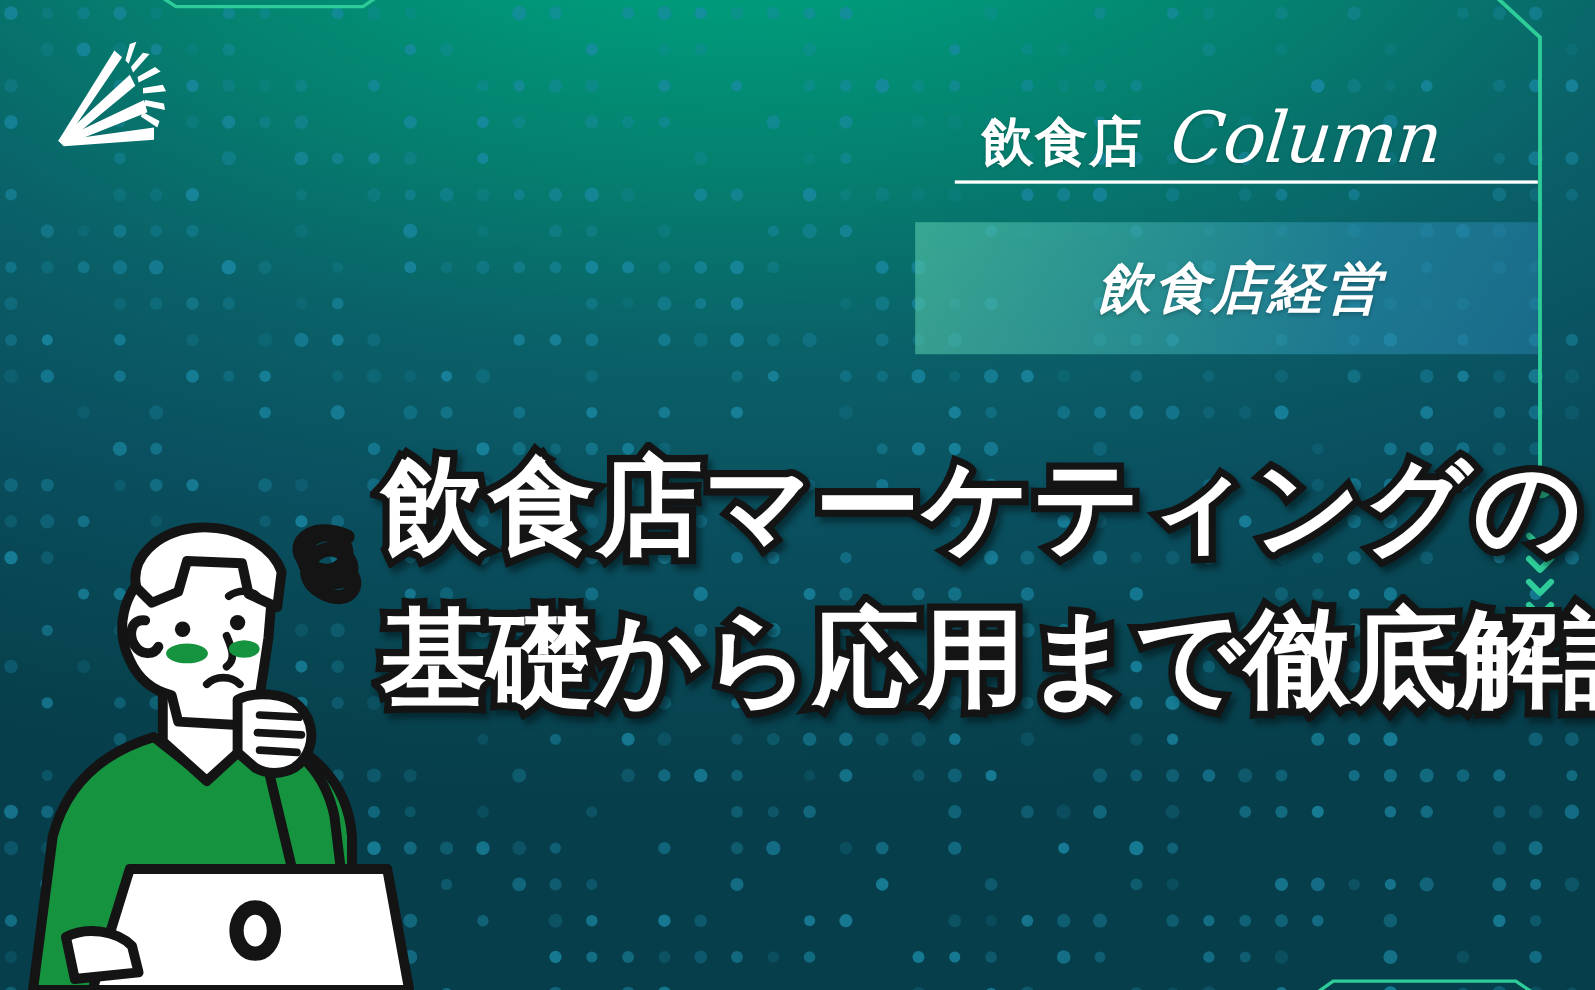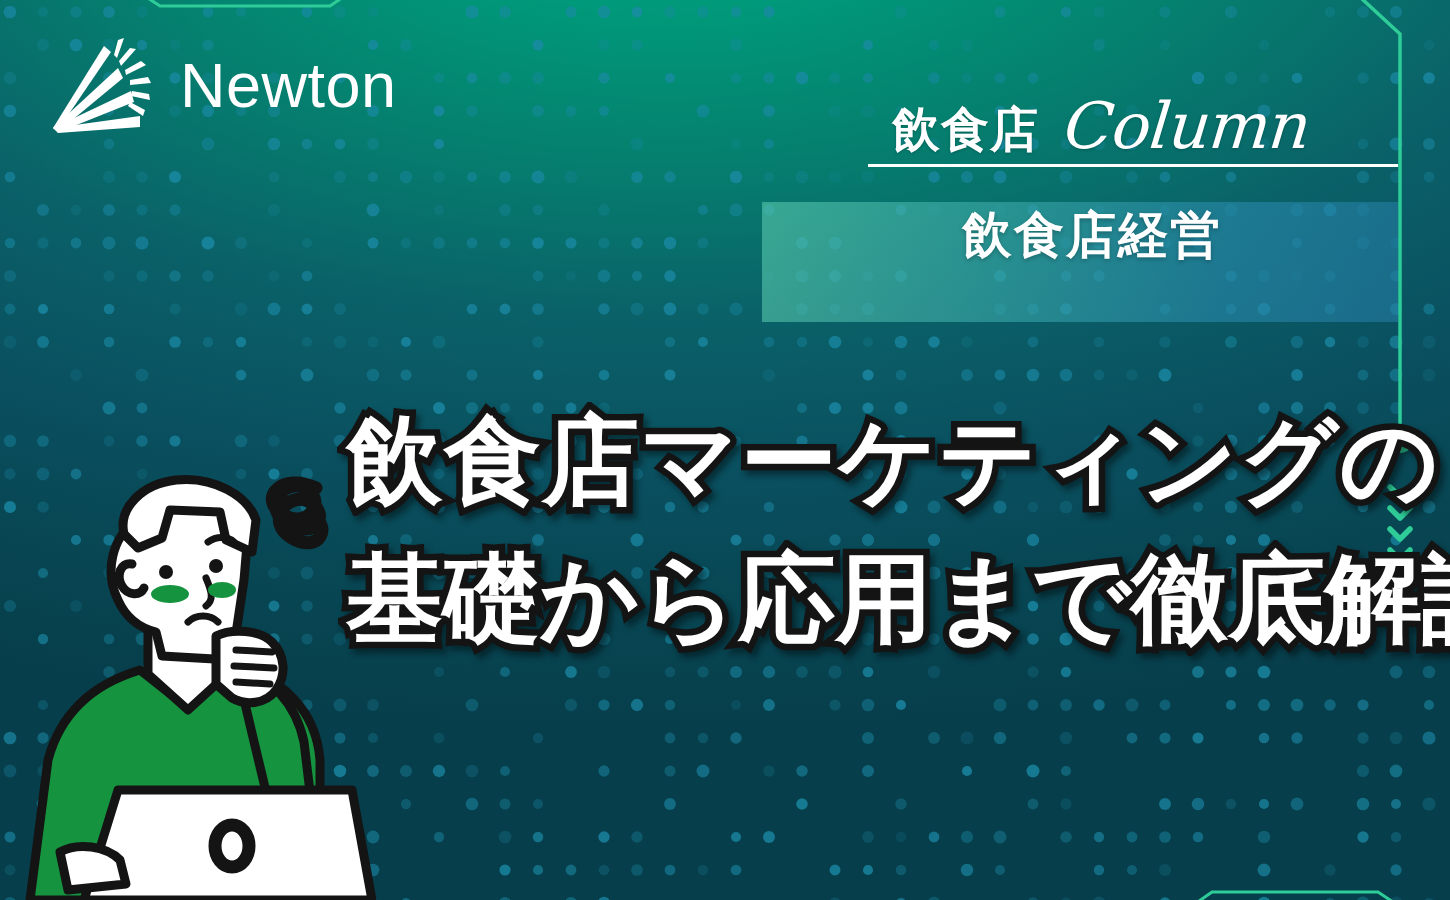--- a/index.html
+++ b/index.html
@@ -82,27 +82,27 @@
     height:3px;
     background:#ffffff;
     width:100%;
     margin-top:2px;
   }
 
   
   .badge{
     position:absolute;
     right:52px; top:202px;
-    width:636px; height:120px;
+    width:566px; height:120px;
     background:linear-gradient(100deg,
        rgba(86,198,169,.62) 0%,
        rgba(58,168,168,.62) 38%,
        rgba(40,136,170,.62) 72%,
        rgba(36,124,164,.60) 100%);
-    display:flex; align-items:flex-start; justify-content:center;
+    display:flex; align-items:center; justify-content:center;font-style:italic;
   }
   .badge-text{
     color:#ffffff;
     font-size:50px;
     font-weight:700;
     letter-spacing:2px;
     text-shadow:0 2px 4px rgba(0,0,0,.25);
     transform:translateX(12px);
   }
 
@@ -904,21 +904,20 @@
         <path d="M5 100 L92 88 L92 99 L10 105 Z"></path>
 
         <path d="M70 12 L76 10 L69 30 L66 27 Z"></path>
         <path d="M82 20 L88 21 L73 38 L71 33 Z"></path>
         <path d="M93 33 L98 37 L78 47 L77 42 Z"></path>
         <path d="M100 49 L103 55 L82 57 L82 52 Z"></path>
         <path d="M101 66 L102 72 L83 68 L84 63 Z"></path>
         <path d="M97 82 L95 88 L80 78 L82 74 Z"></path>
       </g>
     </svg>
-    <span class="logo-text">Newton</span>
   </div>
 
   <div class="column-head">
     <div class="column-row">
       <span class="column-jp">飲食店</span>
       <span class="column-en">Column</span>
     </div>
     <div class="column-rule"></div>
   </div>
 

